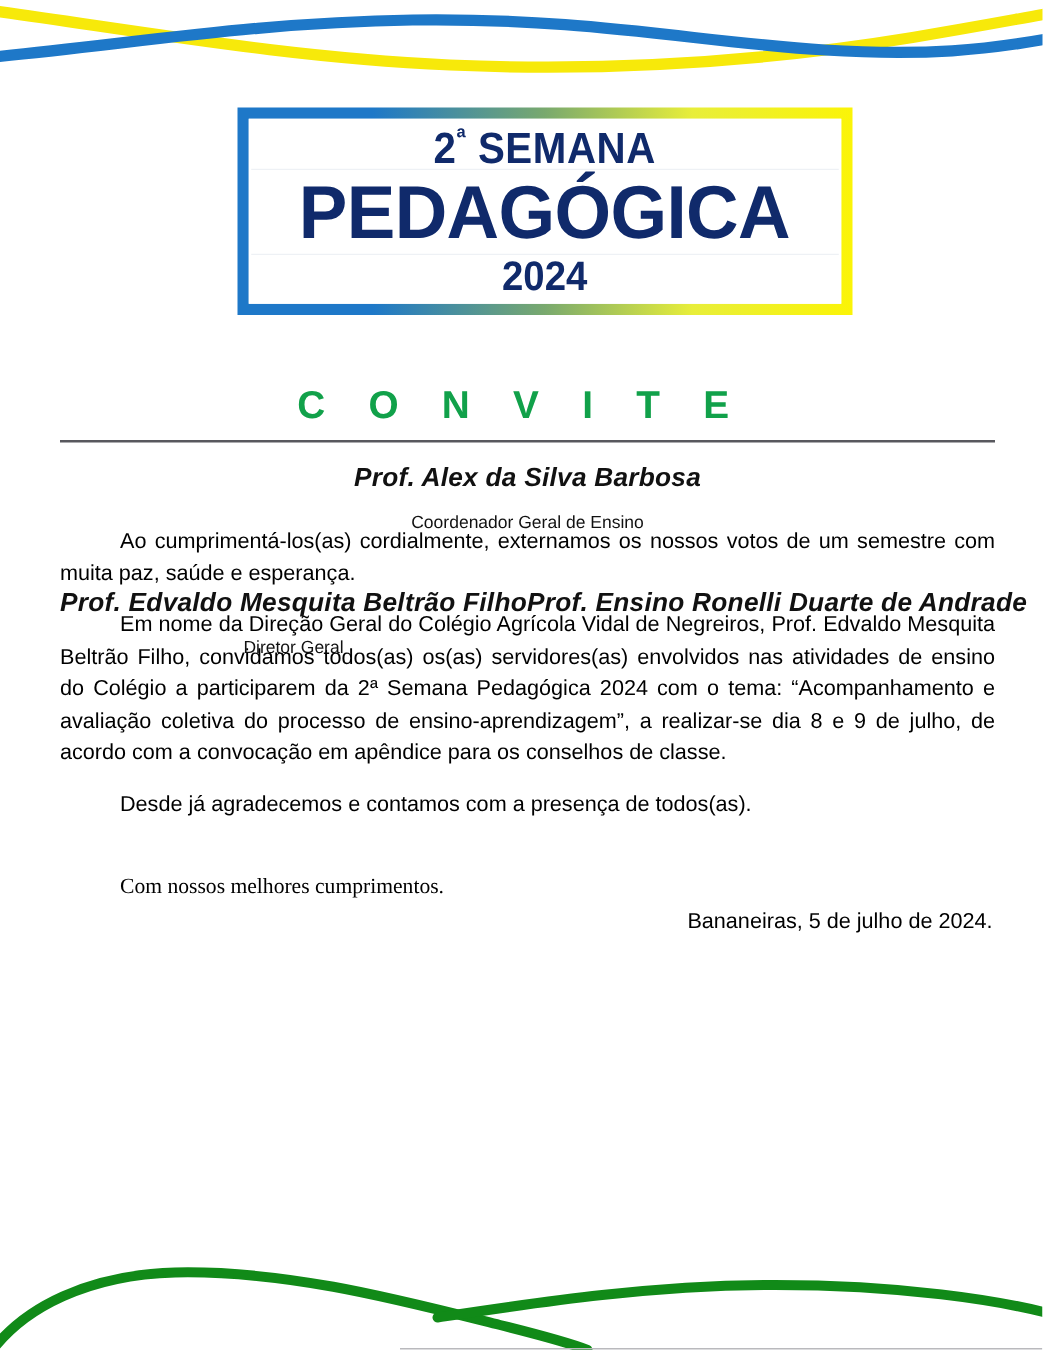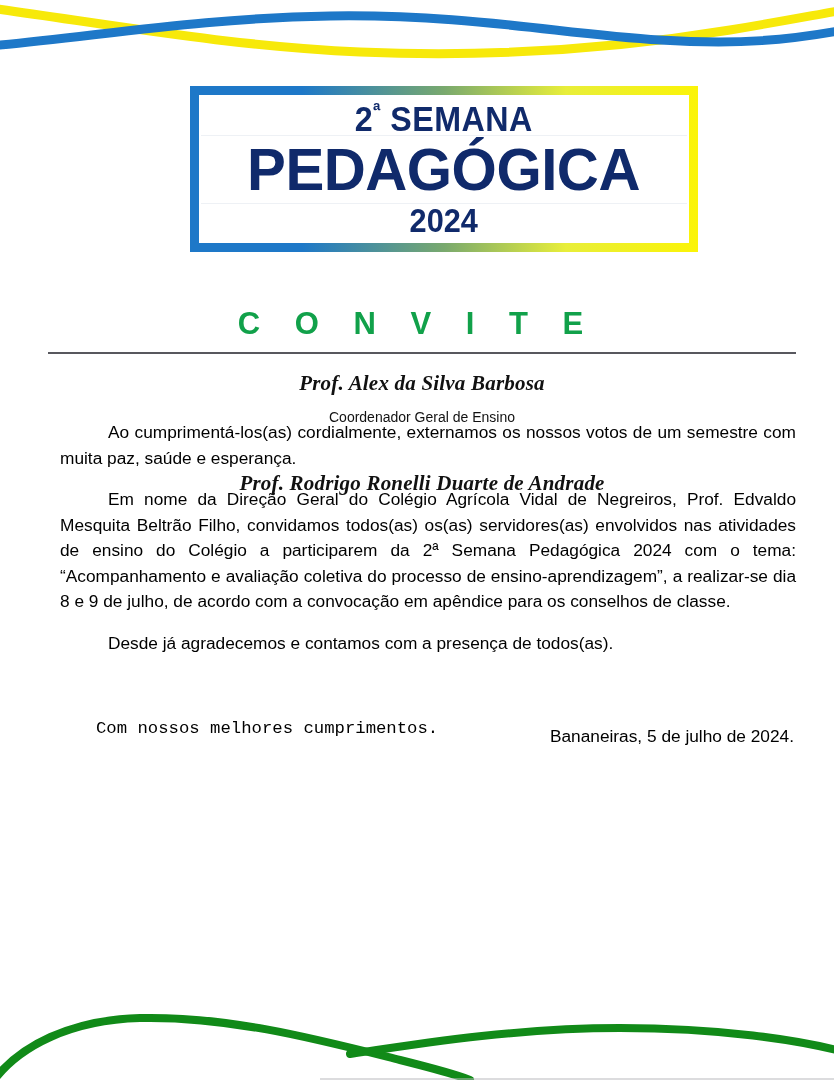--- a/index.html
+++ b/index.html
@@ -27,21 +27,20 @@
     pointer-events: none;
   }
 
   
   .title-box-wrap {
     position: absolute;
     top: 86px;
     left: 190px;
     width: 492px;
     height: 166px;
-    padding-left: 16px;
   }
   .title-box {
     position: absolute;
     inset: 0;
     background: linear-gradient(90deg, #1E78C8 0%, #1E78C8 22%, #79A96E 50%, #E8EE3A 74%, #FBF407 100%);
     padding: 9px;
     box-sizing: border-box;
   }
   .title-box-inner {
     width: 100%;
@@ -128,36 +127,36 @@
     top: 420px;
     left: 48px;
     width: 748px;
     font-family: "Liberation Sans Narrow", "Liberation Sans", sans-serif;
     font-size: 17.3px;
     line-height: 25.5px;
     text-align: justify;
     color: #000000;
   }
   .body-area p {
-    margin: 0 0 11px 12px;
+    margin: 0 0 11px 0;
     text-indent: 48px;
   }
   .body-area p.gap-before {
     margin-top: 16px;
   }
   .body-area p.tight {
     margin-bottom: 8px;
   }
 
   .closing {
     position: absolute;
-    top: 716px;
+    top: 696px;
     left: 96px;
     width: 700px;
-    font-family: Liberation Mono, monospace;
+    font-family: Liberation Serif, serif;
     font-size: 17.3px;
     line-height: 25px;
   }
   .date-line {
     position: absolute;
     top: 726px;
     left: 46px;
     width: 748px;
     text-align: right;
     font-family: "Liberation Sans Narrow", "Liberation Sans", sans-serif;
@@ -174,21 +173,21 @@
     display: flex;
     width: 100%;
   }
   .sig-row.row-1 { position: absolute; top: 370px; }
   .sig-row.row-2 { position: absolute; top: 470px; }
   .sig-block {
     flex: 1 1 50%;
     text-align: center;
   }
   .sig-name {
-    font-family: Liberation Serif, serif;
+    font-family: Liberation Sans, sans-serif;
     font-style: italic;
     font-weight: bold;
     font-size: 21px;
     line-height: 26px;
     letter-spacing: 0.2px;
     color: #111111;
     white-space: nowrap;
   }
   .sig-role {
     font-family: "Liberation Sans Narrow", "Liberation Sans", sans-serif;
@@ -242,21 +241,25 @@
 
 <div class="signatures">
   <div class="sig-row row-1">
     <div class="sig-block">
       <div class="sig-name">Prof. Alex da Silva Barbosa</div>
       <div class="sig-role">Coordenador Geral de Ensino</div>
     </div>
   </div>
   <div class="sig-row row-2">
     <div class="sig-block">
-      <div class="sig-name">Prof. Rodrigo Ronelli Duarte de Andrade</div>
+      <div class="sig-name">Prof. Edvaldo Mesquita Beltrão Filho</div>
+      <div class="sig-role">Diretor Geral</div>
+    </div>
+    <div class="sig-block">
+      <div class="sig-name">Prof. Ensino Ronelli Duarte de Andrade</div>
     </div>
   </div>
 </div>
 
 <svg class="footer-waves" viewBox="0 0 834 96" preserveAspectRatio="none" xmlns="http://www.w3.org/2000/svg">
   <path d="M -6 96 C 20 62, 70 36, 140 34 C 230 32, 320 56, 400 76 C 440 86, 460 92, 470 96" fill="none" stroke="#118A18" stroke-width="8" stroke-linecap="round"></path>
   <path d="M 350 70 C 430 58, 520 44, 620 44 C 720 44, 800 56, 844 68" fill="none" stroke="#118A18" stroke-width="8" stroke-linecap="round"></path>
   <path d="M 320 95 L 834 95" fill="none" stroke="#b9b9bd" stroke-width="1.2"></path>
 </svg>
 

